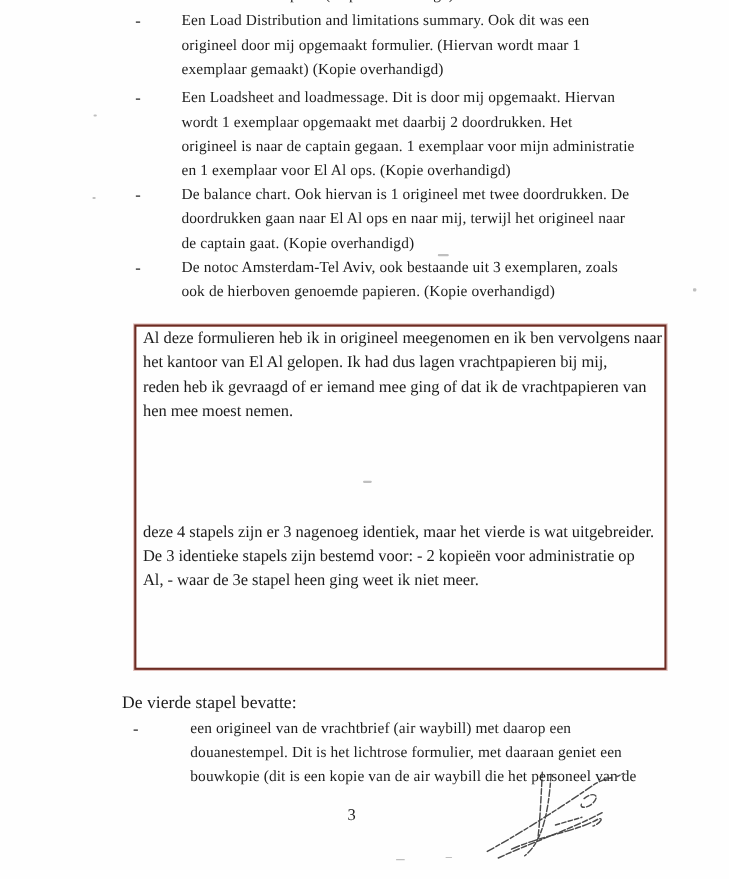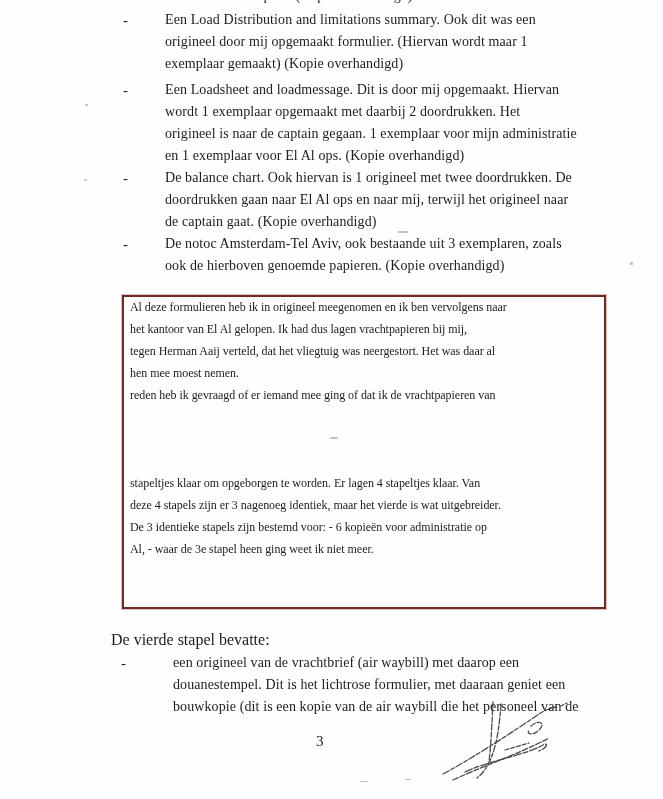--- a/index.html
+++ b/index.html
@@ -7,21 +7,21 @@
        font-family:"Liberation Serif","DejaVu Serif",serif;color:#1c1c1c;}
   .page{position:absolute;inset:0;background:#fefefe;filter:blur(0.28px);}
   .abs{position:absolute;white-space:nowrap;}
   .line{height:22px;font-size:14px;white-space:nowrap;letter-spacing:.1px;}
   .bullet{position:absolute;left:123px;}
   .dash{position:absolute;left:0;top:0;font-size:15px;}
   .blines{position:absolute;left:42px;top:0;width:520px;}
   .redbox{position:absolute;left:122px;top:295px;width:480px;height:310px;
           border:2px solid #6d2b22;box-shadow:0 0 0 1px rgba(160,45,32,.30);}
   .boxpara{position:absolute;left:6px;width:468px;}
-  .boxpara .line{font-size:12px;height:22px;letter-spacing:-.05px;}
+  .boxpara .line{font-size:15px;height:22px;letter-spacing:-.05px;}
   .clipline{position:absolute;top:-12px;left:215px;font-size:14px;}
   .heading{font-size:16px;}
   .pagenum{font-size:15px;}
   .speck{position:absolute;background:#8a8a8a;opacity:.55;border-radius:1px;}
 </style>
 </head>
 <body>
 
 <div class="page">
 
@@ -60,28 +60,26 @@
     <div class="blines">
       <div class="line">De notoc Amsterdam-Tel Aviv, ook bestaande uit 3 exemplaren, zoals</div>
       <div class="line">ook de hierboven genoemde papieren. (Kopie overhandigd)</div>
     </div>
   </div>
 
   <div class="redbox">
     <div class="boxpara" style="top:3px">
       <div class="line">Al deze formulieren heb ik in origineel meegenomen en ik ben vervolgens naar</div>
       <div class="line">het kantoor van El Al gelopen. Ik had dus lagen vrachtpapieren bij mij,</div>
-      <div class="line">tegen Herman Aaij verteld, dat het vliegtuig was neergestort. Het was daar al</div>
+      <div class="line">reden heb ik gevraagd of er iemand mee ging of dat ik de vrachtpapieren van</div>
       <div class="line">hen mee moest nemen.</div>
-      <div class="line">reden heb ik gevraagd of er iemand mee ging of dat ik de vrachtpapieren van</div>
     </div>
     <div class="boxpara" style="top:179px">
-      <div class="line">stapeltjes klaar om opgeborgen te worden. Er lagen 4 stapeltjes klaar. Van</div>
       <div class="line">deze 4 stapels zijn er 3 nagenoeg identiek, maar het vierde is wat uitgebreider.</div>
-      <div class="line">De 3 identieke stapels zijn bestemd voor: - 6 kopieën voor administratie op</div>
+      <div class="line">De 3 identieke stapels zijn bestemd voor: - 2 kopieën voor administratie op</div>
       <div class="line">Al, - waar de 3e stapel heen ging weet ik niet meer.</div>
     </div>
   </div>
 
   <div class="abs heading" style="left:111px;top:631px">De vierde stapel bevatte:</div>
 
   <div class="bullet" style="top:655px;left:121px">
     <span class="dash">-</span>
     <div class="blines" style="left:52px">
       <div class="line">een origineel van de vrachtbrief (air waybill) met daarop een</div>

